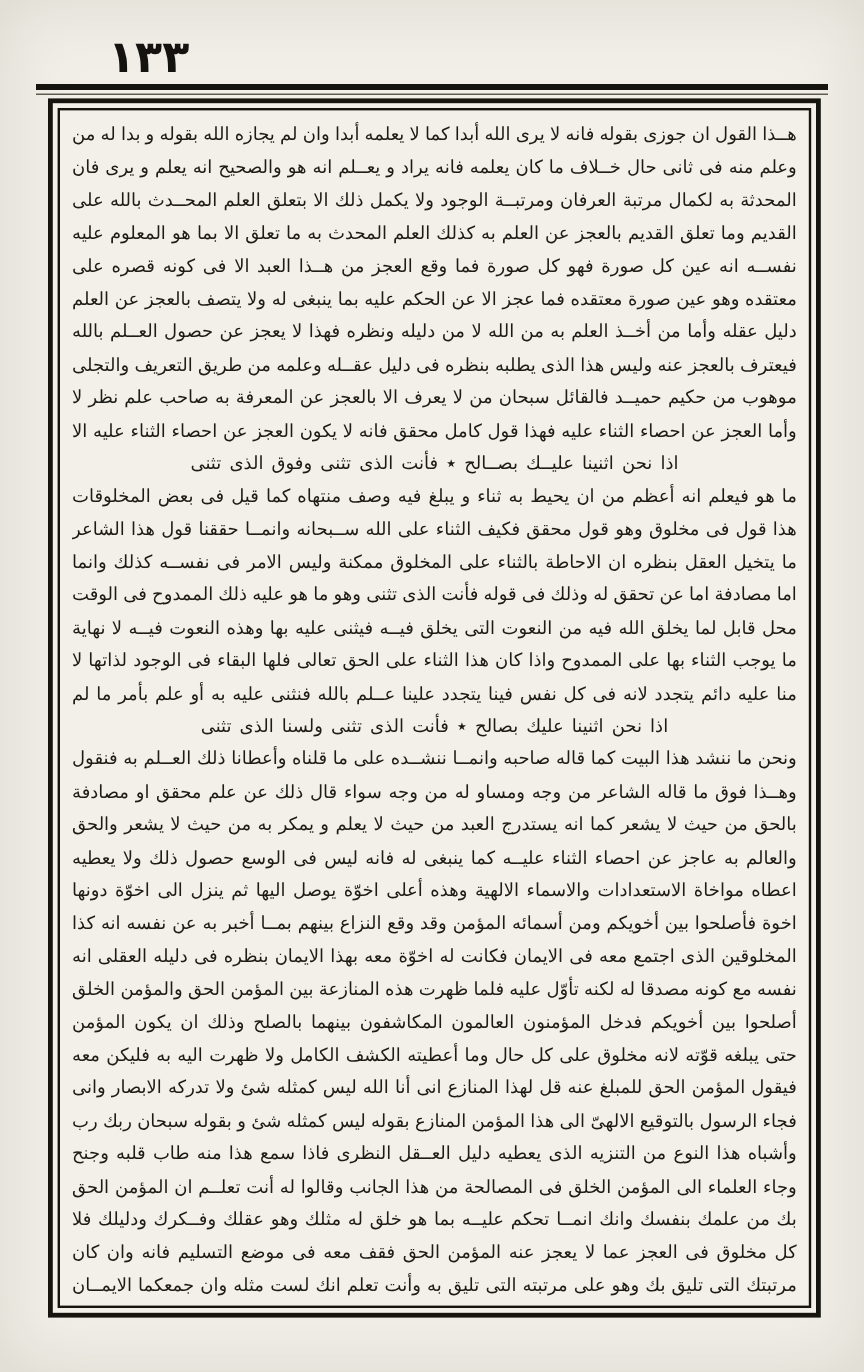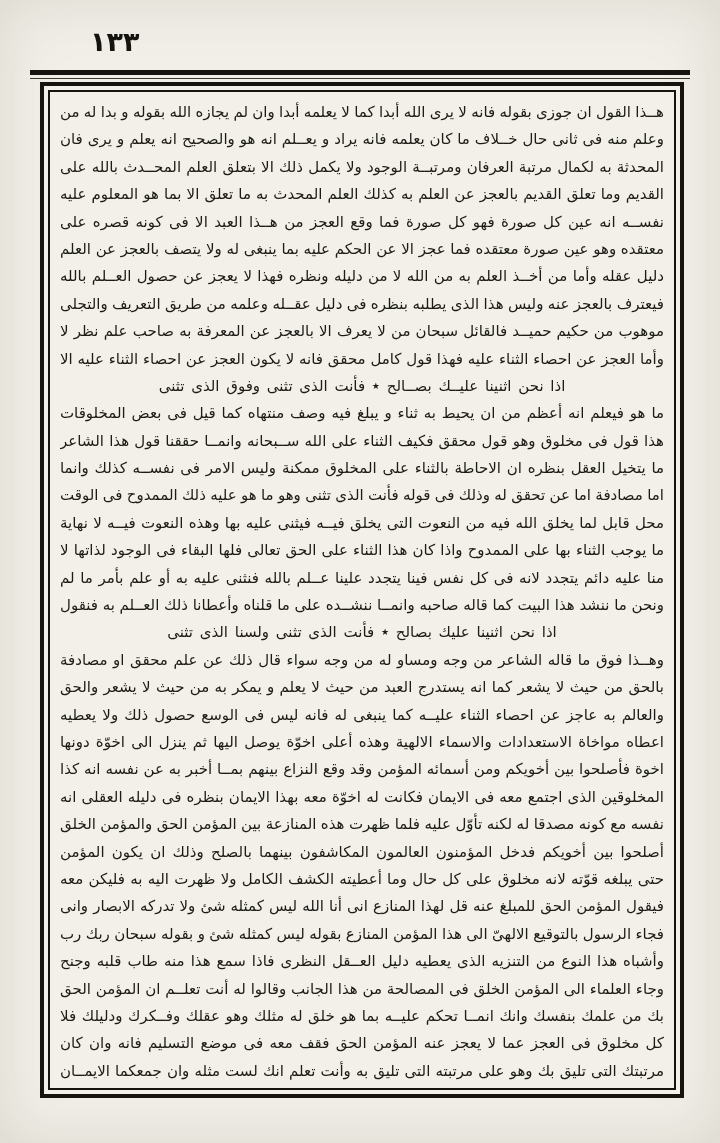--- a/index.html
+++ b/index.html
@@ -14,21 +14,21 @@
     position: absolute;
     inset: 0;
     background: #f1efe8;
     box-shadow: inset 0 0 60px rgba(120,110,90,0.18);
     color: #1c1b18;
   }
   .page-number {
     position: absolute;
     top: 26px;
     left: 90px;
-    font-size: 27px;
+    font-size: 37px;
     font-weight: bold;
     letter-spacing: 1px;
     color: #14130f;
   }
   .top-rule {
     position: absolute;
     top: 70px;
     left: 30px;
     width: 660px;
     height: 9px;
@@ -92,22 +92,22 @@
           <div class="line body">موهوب من حكيم حميــد فالقائل سبحان من لا يعرف الا بالعجز عن المعرفة به صاحب علم نظر لا صاحب تعريف الهىّ</div>
           <div class="line body">وأما العجز عن احصاء الثناء عليه فهذا قول كامل محقق فانه لا يكون العجز عن احصاء الثناء عليه الا بعد العلم بالمثنى عليه</div>
           <div class="line verse">اذا نحن اثنينا عليــك بصــالح ٭ فأنت الذى تثنى وفوق الذى تثنى</div>
           <div class="line body">ما هو فيعلم انه أعظم من ان يحيط به ثناء و يبلغ فيه وصف منتهاه كما قيل فى بعض المخلوقات</div>
           <div class="line body">هذا قول فى مخلوق وهو قول محقق فكيف الثناء على الله ســبحانه وانمــا حققنا قول هذا الشاعر فى هــذا المخلوق مع</div>
           <div class="line body">ما يتخيل العقل بنظره ان الاحاطة بالثناء على المخلوق ممكنة وليس الامر فى نفســه كذلك وانما هــذا الشاعر قال حقا</div>
           <div class="line body">اما مصادفة اما عن تحقق له وذلك فى قوله فأنت الذى تثنى وهو ما هو عليه ذلك الممدوح فى الوقت وفوق الذى تثنى فانه</div>
           <div class="line body">محل قابل لما يخلق الله فيه من النعوت التى يخلق فيــه فيثنى عليه بها وهذه النعوت فيــه لا نهاية لهــا أى لما يكون عنها</div>
           <div class="line body">ما يوجب الثناء بها على الممدوح واذا كان هذا الثناء على الحق تعالى فلها البقاء فى الوجود لذاتها لا تقبل العدم والثناء</div>
           <div class="line body">منا عليه دائم يتجدد لانه فى كل نفس فينا يتجدد علينا عــلم بالله فنثنى عليه به أو علم بأمر ما لم يكن عنــدنا فنثنى عليه به</div>
+          <div class="line verse">اذا نحن اثنينا عليك بصالح ٭ فأنت الذى تثنى ولسنا الذى تثنى</div>
           <div class="line body">ونحن ما ننشد هذا البيت كما قاله صاحبه وانمــا ننشــده على ما قلناه وأعطانا ذلك العــلم به فنقول</div>
-          <div class="line verse">اذا نحن اثنينا عليك بصالح ٭ فأنت الذى تثنى ولسنا الذى تثنى</div>
           <div class="line body">وهــذا فوق ما قاله الشاعر من وجه ومساو له من وجه سواء قال ذلك عن علم محقق او مصادفة وهو لا يعلم فنطقه الله تعالى</div>
           <div class="line body">بالحق من حيث لا يشعر كما انه يستدرج العبد من حيث لا يعلم و يمكر به من حيث لا يشعر والحق معلوم معروف فى نفسه</div>
           <div class="line body">والعالم به عاجز عن احصاء الثناء عليــه كما ينبغى له فانه ليس فى الوسع حصول ذلك ولا يعطيه استعداد ممكن أصلا فهذا ما</div>
           <div class="line body">اعطاه مواخاة الاستعدادات والاسماء الالهية وهذه أعلى اخوّة يوصل اليها ثم ينزل الى اخوّة دونها وهى قوله انما المؤمنون</div>
           <div class="line body">اخوة فأصلحوا بين أخويكم ومن أسمائه المؤمن وقد وقع النزاع بينهم بمــا أخبر به عن نفسه انه كذا فنازعه المؤمن من</div>
           <div class="line body">المخلوقين الذى اجتمع معه فى الايمان فكانت له اخوّة معه بهذا الايمان بنظره فى دليله العقلى انه على خلاف ما أخبر به عن</div>
           <div class="line body">نفسه مع كونه مصدقا له لكنه تأوّل عليه فلما ظهرت هذه المنازعة بين المؤمن الحق والمؤمن الخلق قال الله لعلماء الكشف</div>
           <div class="line body">أصلحوا بين أخويكم فدخل المؤمنون العالمون المكاشفون بينهما بالصلح وذلك ان يكون المؤمن الحق مع هذا المؤمن أخيه</div>
           <div class="line body">حتى يبلغه قوّته لانه مخلوق على كل حال وما أعطيته الكشف الكامل ولا ظهرت اليه به فليكن معه بحيث يعطيه منزلته</div>
           <div class="line body">فيقول المؤمن الحق للمبلغ عنه قل لهذا المنازع انى أنا الله ليس كمثله شئ ولا تدركه الابصار وانى منزه عن وصف الواصفين</div>

